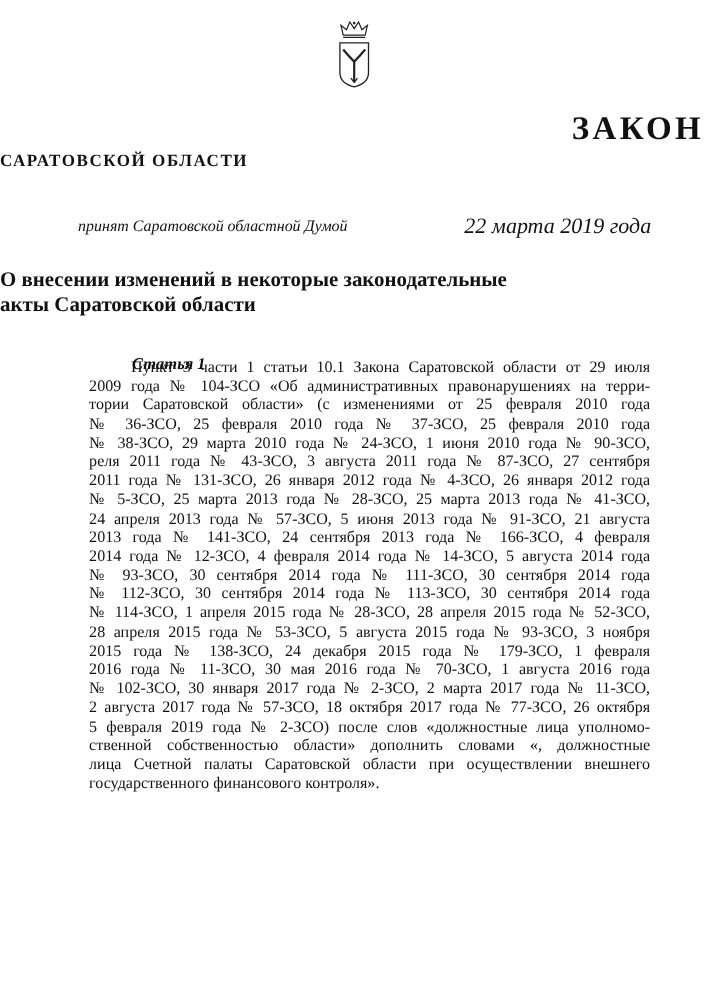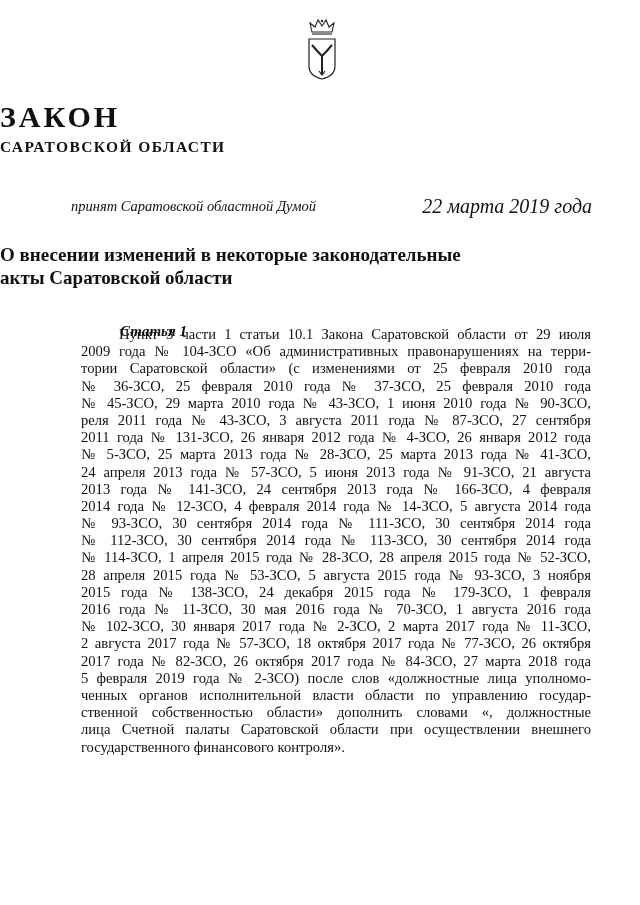--- a/index.html
+++ b/index.html
@@ -20,21 +20,21 @@
       left: 307px;
       top: 18px;
       width: 30px;
       height: 62px;
     }
     .law-title {
       position: absolute;
       left: 0;
       width: 640px;
       top: 100px;
-      text-align: left;
+      text-align: right;
       font-size: 30px;
       font-weight: bold;
       letter-spacing: 3px;
       line-height: 34px;
     }
     .law-subtitle {
       position: absolute;
       left: 0;
       width: 640px;
       top: 137px;
@@ -134,34 +134,32 @@
   <div>акты Саратовской области</div>
 </div>
 
 <div class="article-title">Статья 1</div>
 
 <div class="article-body">
   <span class="line first">Пункт 3 части 1 статьи 10.1 Закона Саратовской области от 29 июля</span>
   <span class="line">2009 года № 104-ЗСО «Об административных правонарушениях на терри-</span>
   <span class="line">тории Саратовской области» (с изменениями от 25 февраля 2010 года</span>
   <span class="line">№ 36-ЗСО, 25 февраля 2010 года № 37-ЗСО, 25 февраля 2010 года</span>
-  <span class="line">№ 45-ЗСО, 29 марта 2010 года № 43-ЗСО, 1 июня 2010 года № 90-ЗСО,</span>
+  <span class="line">№ 38-ЗСО, 29 марта 2010 года № 24-ЗСО, 1 июня 2010 года № 90-ЗСО,</span>
   <span class="line">реля 2011 года № 43-ЗСО, 3 августа 2011 года № 87-ЗСО, 27 сентября</span>
   <span class="line">2011 года № 131-ЗСО, 26 января 2012 года № 4-ЗСО, 26 января 2012 года</span>
   <span class="line">№ 5-ЗСО, 25 марта 2013 года № 28-ЗСО, 25 марта 2013 года № 41-ЗСО,</span>
   <span class="line">24 апреля 2013 года № 57-ЗСО, 5 июня 2013 года № 91-ЗСО, 21 августа</span>
   <span class="line">2013 года № 141-ЗСО, 24 сентября 2013 года № 166-ЗСО, 4 февраля</span>
   <span class="line">2014 года № 12-ЗСО, 4 февраля 2014 года № 14-ЗСО, 5 августа 2014 года</span>
   <span class="line">№ 93-ЗСО, 30 сентября 2014 года № 111-ЗСО, 30 сентября 2014 года</span>
   <span class="line">№ 112-ЗСО, 30 сентября 2014 года № 113-ЗСО, 30 сентября 2014 года</span>
   <span class="line">№ 114-ЗСО, 1 апреля 2015 года № 28-ЗСО, 28 апреля 2015 года № 52-ЗСО,</span>
   <span class="line">28 апреля 2015 года № 53-ЗСО, 5 августа 2015 года № 93-ЗСО, 3 ноября</span>
   <span class="line">2015 года № 138-ЗСО, 24 декабря 2015 года № 179-ЗСО, 1 февраля</span>
   <span class="line">2016 года № 11-ЗСО, 30 мая 2016 года № 70-ЗСО, 1 августа 2016 года</span>
   <span class="line">№ 102-ЗСО, 30 января 2017 года № 2-ЗСО, 2 марта 2017 года № 11-ЗСО,</span>
   <span class="line">2 августа 2017 года № 57-ЗСО, 18 октября 2017 года № 77-ЗСО, 26 октября</span>
-  <span class="line">2017 года № 82-ЗСО, 26 октября 2017 года № 84-ЗСО, 27 марта 2018 года</span>
   <span class="line">5 февраля 2019 года № 2-ЗСО) после слов «должностные лица уполномо-</span>
-  <span class="line">ченных органов исполнительной власти области по управлению государ-</span>
   <span class="line">ственной собственностью области» дополнить словами «, должностные</span>
   <span class="line">лица Счетной палаты Саратовской области при осуществлении внешнего</span>
   <span class="line last">государственного финансового контроля».</span>
 </div>
 
 </body></html>

